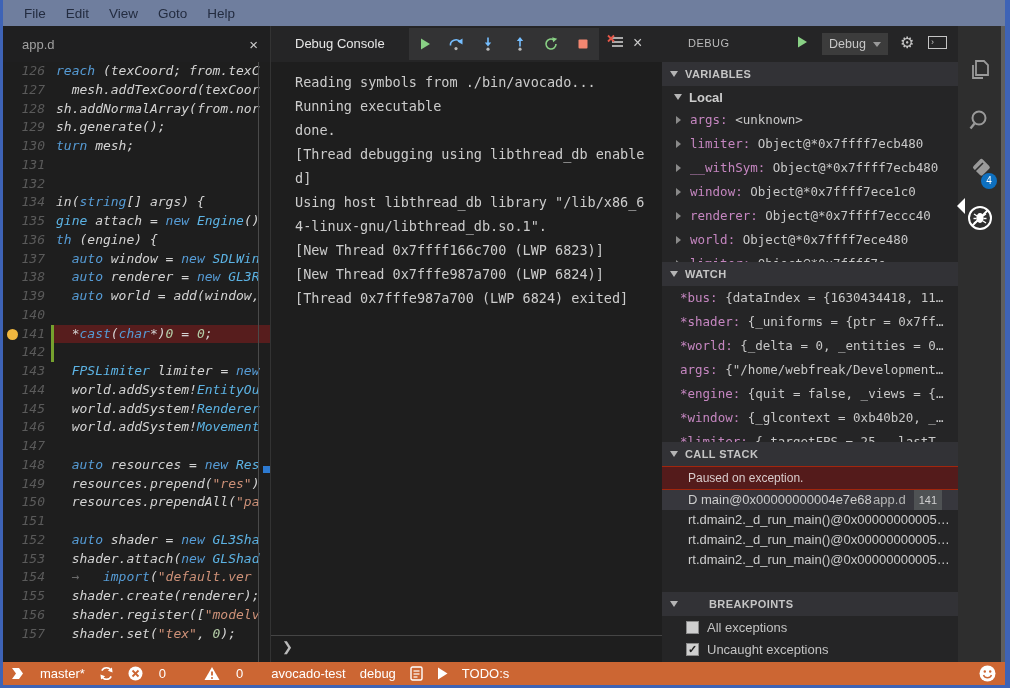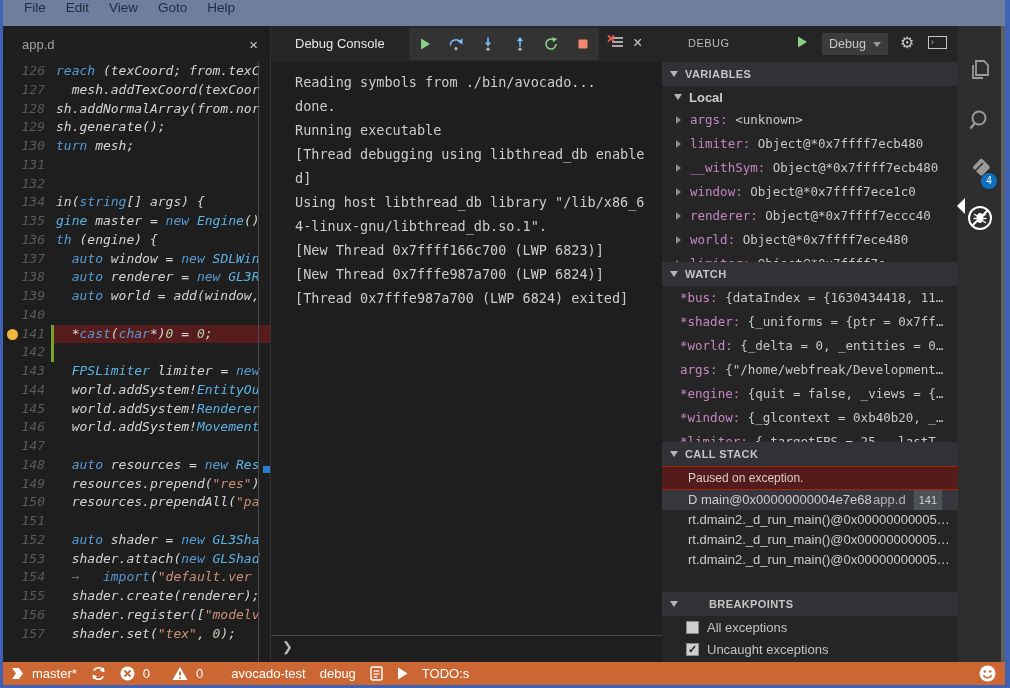--- a/index.html
+++ b/index.html
@@ -5,21 +5,21 @@
   html,body{margin:0;padding:0;background:#171717;}
   #app{position:relative;width:1010px;height:688px;background:#1e1e1e;overflow:hidden;
        font-family:"Liberation Sans",sans-serif;-webkit-font-smoothing:antialiased;}
   
   .wb{position:absolute;background:var(--window_border);z-index:50;}
   .wb-l{left:0;top:0;width:3px;height:688px;}
   .wb-r{right:0;top:0;width:5px;height:688px;}
   .wb-b{left:0;bottom:0;width:1010px;height:3px;}
   
   .menubar{position:absolute;left:0;top:0;width:1010px;height:26px;background:var(--menu_bg);
-           display:flex;padding-left:14px;box-sizing:border-box;}
+           display:flex;align-items:center;padding-left:14px;box-sizing:border-box;}
   .menu-item{color:#232c40;font-size:13.5px;padding:0 10px;cursor:default;}
   
   .main{position:absolute;left:0;top:26px;width:1010px;height:636px;}
   
   .editor{position:absolute;left:3px;top:0;width:267px;height:636px;background:#1e1e1e;}
   .tabbar{position:absolute;left:0;top:0;width:267px;height:36px;background:#252526;}
   .tab{position:absolute;left:0;top:0;width:267px;height:36px;display:flex;align-items:center;
        background:#1f1f20;}
   .tab-title{color:#a0a0a0;font-size:13px;margin-left:19px;}
   .tab-close{margin-left:auto;margin-right:12px;color:#cccccc;font-size:15px;line-height:15px;cursor:pointer;}
@@ -102,21 +102,21 @@
            justify-content:center;cursor:pointer;}
   .ab-badge{position:absolute;right:4px;bottom:2px;width:16px;height:16px;border-radius:50%;
             background:var(--badge_blue);color:#fff;font-size:10px;line-height:16px;text-align:center;}
   .ab-arrow{position:absolute;left:-1px;top:172px;width:0;height:0;border-top:8px solid transparent;
             border-bottom:8px solid transparent;border-right:8px solid #ffffff;}
   .win-scroll{position:absolute;left:1001px;top:0;width:4px;height:636px;background:rgba(150,150,150,.55);}
   
   .statusbar{position:absolute;left:0;top:662px;width:1010px;height:23px;background:var(--statusbar_bg);
              display:flex;align-items:center;color:#ffffff;font-size:13px;padding:0 14px 0 10px;
              box-sizing:border-box;}
-  .st-item{display:flex;align-items:center;gap:8px;cursor:pointer;justify-content:flex-end;}
+  .st-item{display:flex;align-items:center;gap:16px;cursor:pointer;justify-content:flex-end;}
   .st-sp{width:14px;}
   .st-right{margin-left:auto;display:flex;align-items:center;}
   svg{display:block;}
 </style>
 </head>
 <body>
 
 <div id="app">
 
   <div class="menubar">
@@ -139,21 +139,21 @@
       <div class="editor-body">
         <div id="lines">
             <div class="cl"><span class="ln">126</span><span class="code"><span class="tk-kw">reach</span><span class="tk-df"> (texCoord; from.texC</span></span></div>
             <div class="cl"><span class="ln">127</span><span class="code"><span class="tk-df">  mesh.addTexCoord(texCoor</span></span></div>
             <div class="cl"><span class="ln">128</span><span class="code"><span class="tk-df">sh.addNormalArray(from.nor</span></span></div>
             <div class="cl"><span class="ln">129</span><span class="code"><span class="tk-df">sh.generate();</span></span></div>
             <div class="cl"><span class="ln">130</span><span class="code"><span class="tk-kw">turn</span><span class="tk-df"> mesh;</span></span></div>
             <div class="cl"><span class="ln">131</span><span class="code"></span></div>
             <div class="cl"><span class="ln">132</span><span class="code"></span></div>
             <div class="cl"><span class="ln">134</span><span class="code"><span class="tk-df">in(</span><span class="tk-kw">string</span><span class="tk-df">[] args) {</span></span></div>
-            <div class="cl"><span class="ln">135</span><span class="code"><span class="tk-ty">gine</span><span class="tk-df"> master = </span><span class="tk-kw">new</span><span class="tk-df"> </span><span class="tk-ty">Engine</span><span class="tk-df">()</span></span></div>
+            <div class="cl"><span class="ln">135</span><span class="code"><span class="tk-ty">gine</span><span class="tk-df"> attach = </span><span class="tk-kw">new</span><span class="tk-df"> </span><span class="tk-ty">Engine</span><span class="tk-df">()</span></span></div>
             <div class="cl"><span class="ln">136</span><span class="code"><span class="tk-kw">th</span><span class="tk-df"> (engine) {</span></span></div>
             <div class="cl"><span class="ln">137</span><span class="code"><span class="tk-df">  </span><span class="tk-kw">auto</span><span class="tk-df"> window = </span><span class="tk-kw">new</span><span class="tk-df"> </span><span class="tk-ty">SDLWin</span></span></div>
             <div class="cl"><span class="ln">138</span><span class="code"><span class="tk-df">  </span><span class="tk-kw">auto</span><span class="tk-df"> renderer = </span><span class="tk-kw">new</span><span class="tk-df"> </span><span class="tk-ty">GL3R</span></span></div>
             <div class="cl"><span class="ln">139</span><span class="code"><span class="tk-df">  </span><span class="tk-kw">auto</span><span class="tk-df"> world = add(window,</span></span></div>
             <div class="cl"><span class="ln">140</span><span class="code"></span></div>
             <div class="cl exc"><span class="bpdot"></span><span class="ln">141</span><span class="bar"></span><span class="code"><span class="tk-df">  *</span><span class="tk-kw">cast</span><span class="tk-df">(</span><span class="tk-kw">char</span><span class="tk-df">*)</span><span class="tk-nu">0</span><span class="tk-df"> = </span><span class="tk-nu">0</span><span class="tk-df">;</span></span></div>
             <div class="cl"><span class="ln">142</span><span class="bar"></span><span class="code"></span></div>
             <div class="cl"><span class="ln">143</span><span class="code"><span class="tk-df">  </span><span class="tk-ty">FPSLimiter</span><span class="tk-df"> limiter = </span><span class="tk-kw">new</span></span></div>
             <div class="cl"><span class="ln">144</span><span class="code"><span class="tk-df">  world.addSystem!</span><span class="tk-ty">EntityOu</span></span></div>
             <div class="cl"><span class="ln">145</span><span class="code"><span class="tk-df">  world.addSystem!</span><span class="tk-ty">Renderer</span></span></div>
@@ -223,22 +223,22 @@
               <line x1="5" y1="8" x2="16" y2="8" stroke="#cccccc" stroke-width="1.6"></line>
               <line x1="5" y1="12" x2="16" y2="12" stroke="#cccccc" stroke-width="1.6"></line>
               <line x1="1" y1="1.5" x2="7" y2="7.5" stroke="#E35749" stroke-width="1.8"></line>
               <line x1="7" y1="1.5" x2="1" y2="7.5" stroke="#E35749" stroke-width="1.8"></line>
             </svg>
         </span>
         <span class="hbtn panel-close">×</span>
       </div>
       <div class="console-out" id="console-out">
           <div class="co-line">Reading symbols from ./bin/avocado...</div>
+          <div class="co-line">Running executable</div>
           <div class="co-line">done.</div>
-          <div class="co-line">Running executable</div>
           <div class="co-line">[Thread debugging using libthread_db enable</div>
           <div class="co-line">d]</div>
           <div class="co-line">Using host libthread_db library "/lib/x86_6</div>
           <div class="co-line">4-linux-gnu/libthread_db.so.1".</div>
           <div class="co-line">[New Thread 0x7ffff166c700 (LWP 6823)]</div>
           <div class="co-line">[New Thread 0x7fffe987a700 (LWP 6824)]</div>
           <div class="co-line">[Thread 0x7fffe987a700 (LWP 6824) exited]</div>
         </div>
       <div class="repl">
         <span class="repl-chevron">❯</span>

